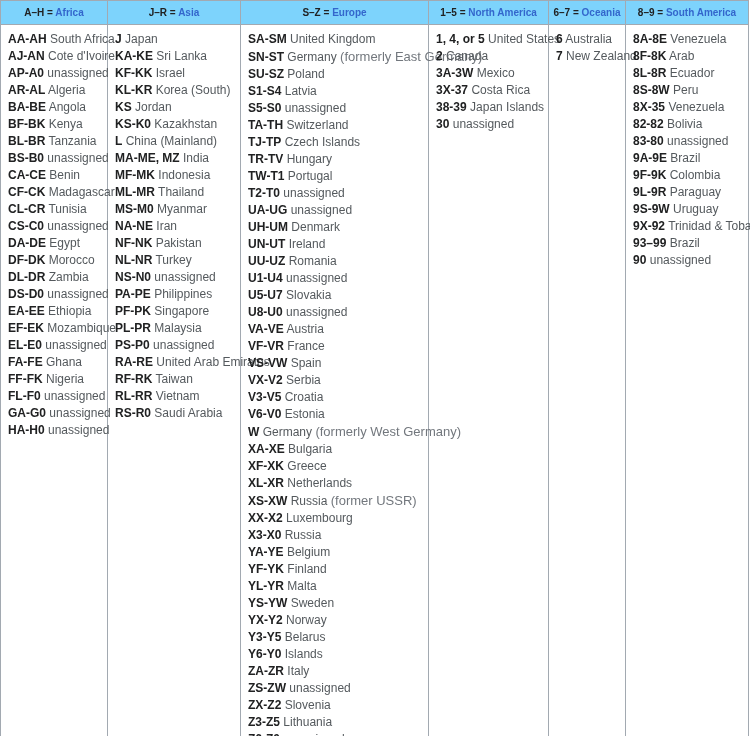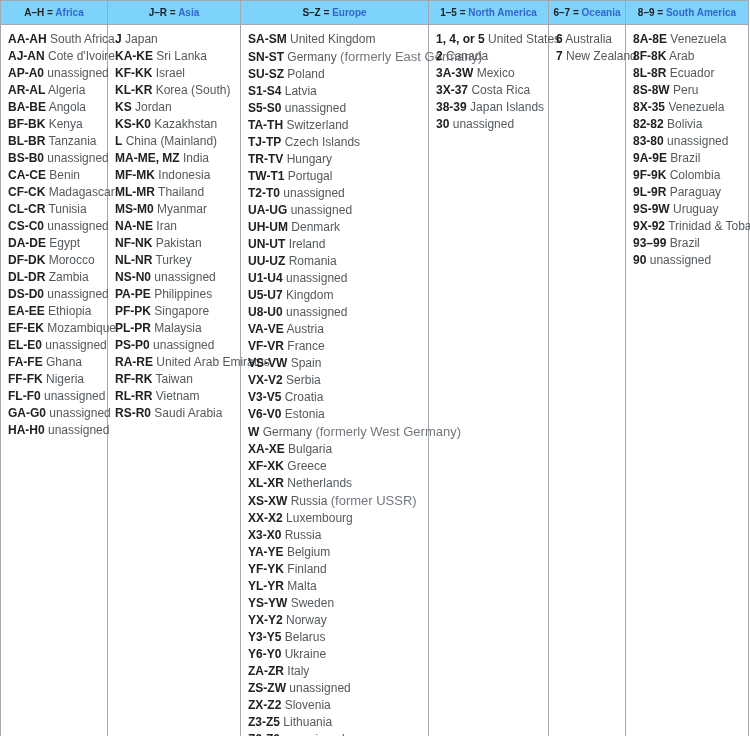--- a/index.html
+++ b/index.html
@@ -160,42 +160,42 @@
             <li><span class="code">TA-TH</span> <span class="country">Switzerland</span></li>
             <li><span class="code">TJ-TP</span> <span class="country">Czech Islands</span></li>
             <li><span class="code">TR-TV</span> <span class="country">Hungary</span></li>
             <li><span class="code">TW-T1</span> <span class="country">Portugal</span></li>
             <li><span class="code">T2-T0</span> <span class="country">unassigned</span></li>
             <li><span class="code">UA-UG</span> <span class="country">unassigned</span></li>
             <li><span class="code">UH-UM</span> <span class="country">Denmark</span></li>
             <li><span class="code">UN-UT</span> <span class="country">Ireland</span></li>
             <li><span class="code">UU-UZ</span> <span class="country">Romania</span></li>
             <li><span class="code">U1-U4</span> <span class="country">unassigned</span></li>
-            <li><span class="code">U5-U7</span> <span class="country">Kingdom</span></li>
+            <li><span class="code">U5-U7</span> <span class="country">Slovakia</span></li>
             <li><span class="code">U8-U0</span> <span class="country">unassigned</span></li>
             <li><span class="code">VA-VE</span> <span class="country">Austria</span></li>
             <li><span class="code">VF-VR</span> <span class="country">France</span></li>
             <li><span class="code">VS-VW</span> <span class="country">Spain</span></li>
             <li><span class="code">VX-V2</span> <span class="country">Serbia</span></li>
             <li><span class="code">V3-V5</span> <span class="country">Croatia</span></li>
             <li><span class="code">V6-V0</span> <span class="country">Estonia</span></li>
             <li><span class="code">W</span> <span class="country">Germany</span> <span class="note">(formerly West Germany)</span></li>
             <li><span class="code">XA-XE</span> <span class="country">Bulgaria</span></li>
             <li><span class="code">XF-XK</span> <span class="country">Greece</span></li>
             <li><span class="code">XL-XR</span> <span class="country">Netherlands</span></li>
             <li><span class="code">XS-XW</span> <span class="country">Russia</span> <span class="note">(former USSR)</span></li>
             <li><span class="code">XX-X2</span> <span class="country">Luxembourg</span></li>
             <li><span class="code">X3-X0</span> <span class="country">Russia</span></li>
             <li><span class="code">YA-YE</span> <span class="country">Belgium</span></li>
             <li><span class="code">YF-YK</span> <span class="country">Finland</span></li>
             <li><span class="code">YL-YR</span> <span class="country">Malta</span></li>
             <li><span class="code">YS-YW</span> <span class="country">Sweden</span></li>
             <li><span class="code">YX-Y2</span> <span class="country">Norway</span></li>
             <li><span class="code">Y3-Y5</span> <span class="country">Belarus</span></li>
-            <li><span class="code">Y6-Y0</span> <span class="country">Ukraine</span></li>
+            <li><span class="code">Y6-Y0</span> <span class="country">Islands</span></li>
             <li><span class="code">ZA-ZR</span> <span class="country">Italy</span></li>
             <li><span class="code">ZS-ZW</span> <span class="country">unassigned</span></li>
             <li><span class="code">ZX-Z2</span> <span class="country">Slovenia</span></li>
             <li><span class="code">Z3-Z5</span> <span class="country">Lithuania</span></li>
             <li><span class="code">Z6-Z0</span> <span class="country">unassigned</span></li>
           </ul>
         </td>
         <td>
           <ul class="codes">
             <li><span class="code">1, 4, or 5</span> <span class="country">United States</span></li>

